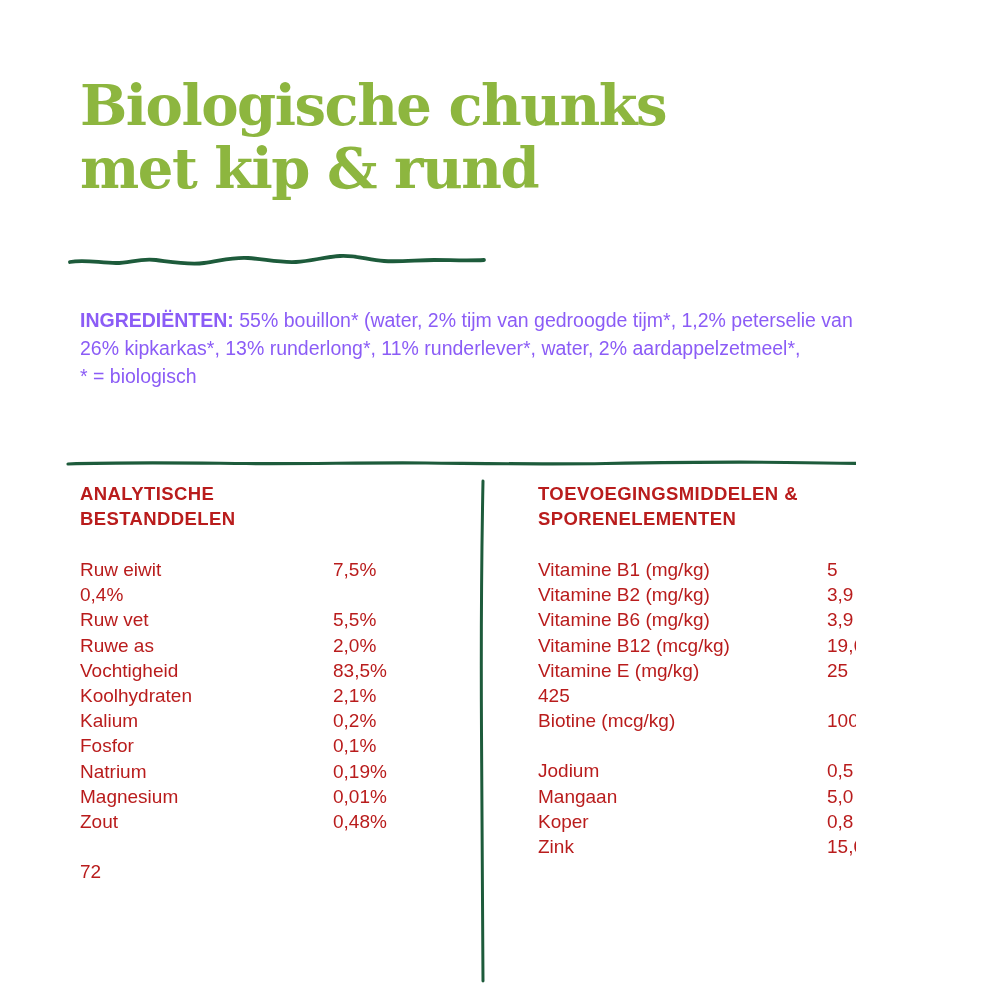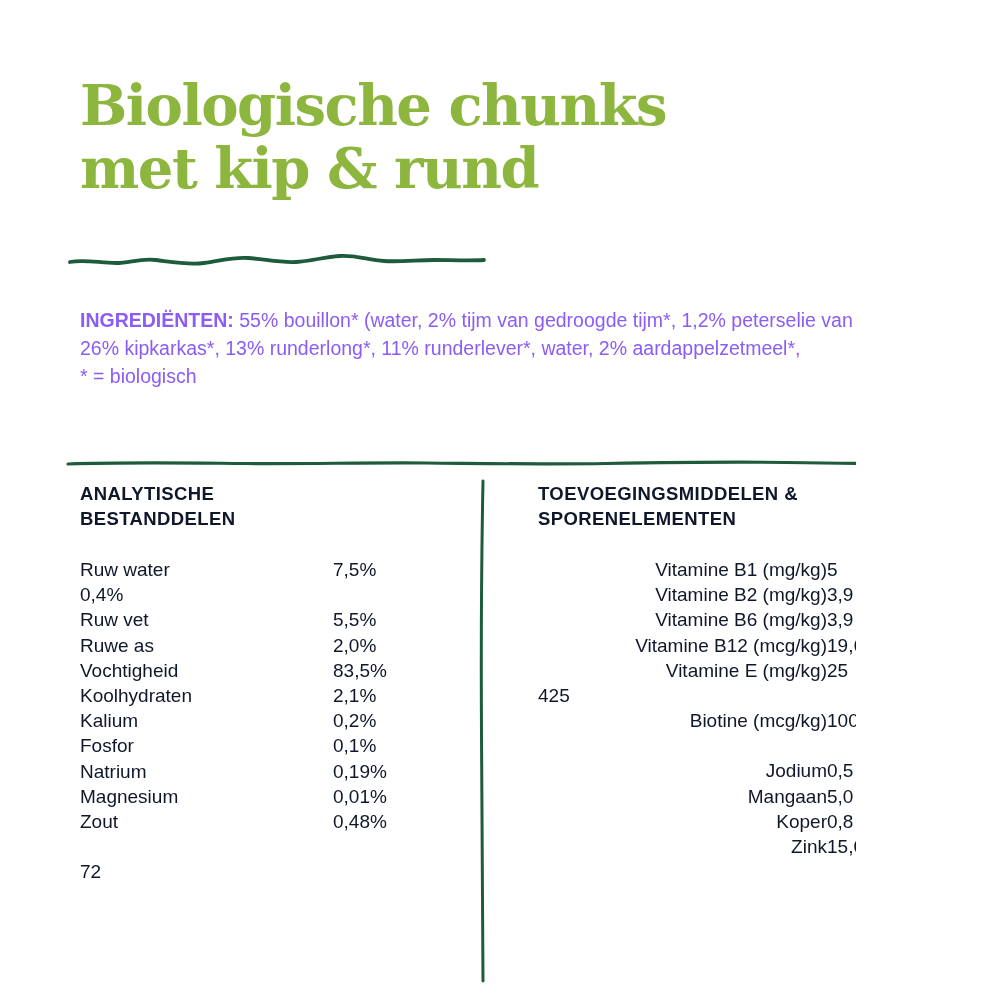--- a/index.html
+++ b/index.html
@@ -33,34 +33,34 @@
     font-size: 19.5px;
     line-height: 28px;
     color: #8b5cf6;
   }
   .ingredients .line { white-space: nowrap; }
   .ingredients strong { font-weight: 700; }
   .col {
     position: absolute;
     top: 481px;
     font-size: 19px;
-    color: #0f172a;
+    color: #b91c1c;
   }
   .col-left  { left: 80px;  width: 390px; }
   .col-right { left: 538px; width: 400px; }
   .col-heading {
     font-weight: 700;
     font-size: 18.5px;
     line-height: 25px;
     letter-spacing: 0.4px;
     margin-bottom: 26px;
   }
   .row { display: flex; line-height: 25.2px; }
   .col-left  .row .label { width: 253px; }
-  .col-right .row .label { width: 289px; text-align: right; }
+  .col-right .row .label { width: 289px; }
   .row .value { flex: 1; }
   .spacer { height: 25px; }
 </style>
 </head>
 <body>
 
 <div class="page">
 
   <h1 class="title">
     <span>Biologische chunks</span><br>
@@ -87,21 +87,21 @@
   <svg class="divider-svg" style="left:475px; top:478px;" width="14" height="506" viewBox="0 0 14 506">
     <path d="M8 3 C 6.5 80, 6 170, 6.5 255 C 7 340, 7.5 425, 8 503" stroke="#1D5B3B" stroke-width="3" fill="none" stroke-linecap="round"></path>
   </svg>
 
   <div class="col col-left">
     <div class="col-heading">
       <span>ANALYTISCHE</span><br>
       <span>BESTANDDELEN</span>
     </div>
     <div class="row">
-      <span class="label">Ruw water</span>
+      <span class="label">Ruw eiwit</span>
       <span class="value">7,5%</span>
     </div>
     <div class="row">
       <span class="value">0,4%</span>
     </div>
     <div class="row">
       <span class="label">Ruw vet</span>
       <span class="value">5,5%</span>
     </div>
     <div class="row">

